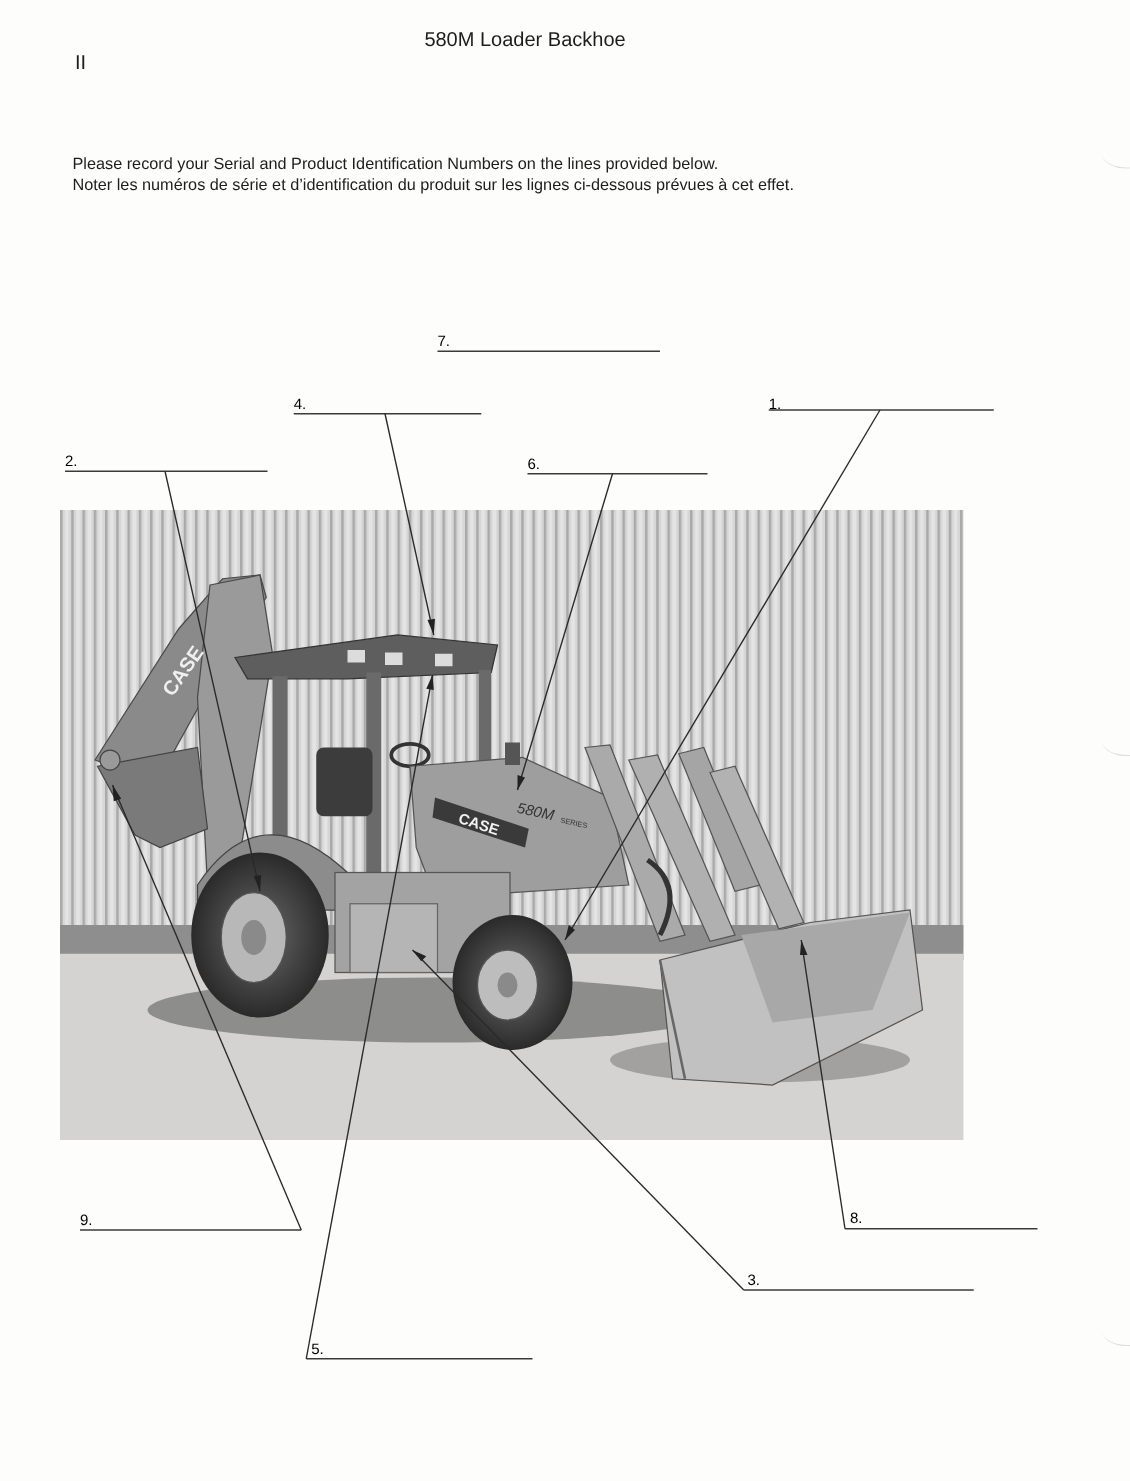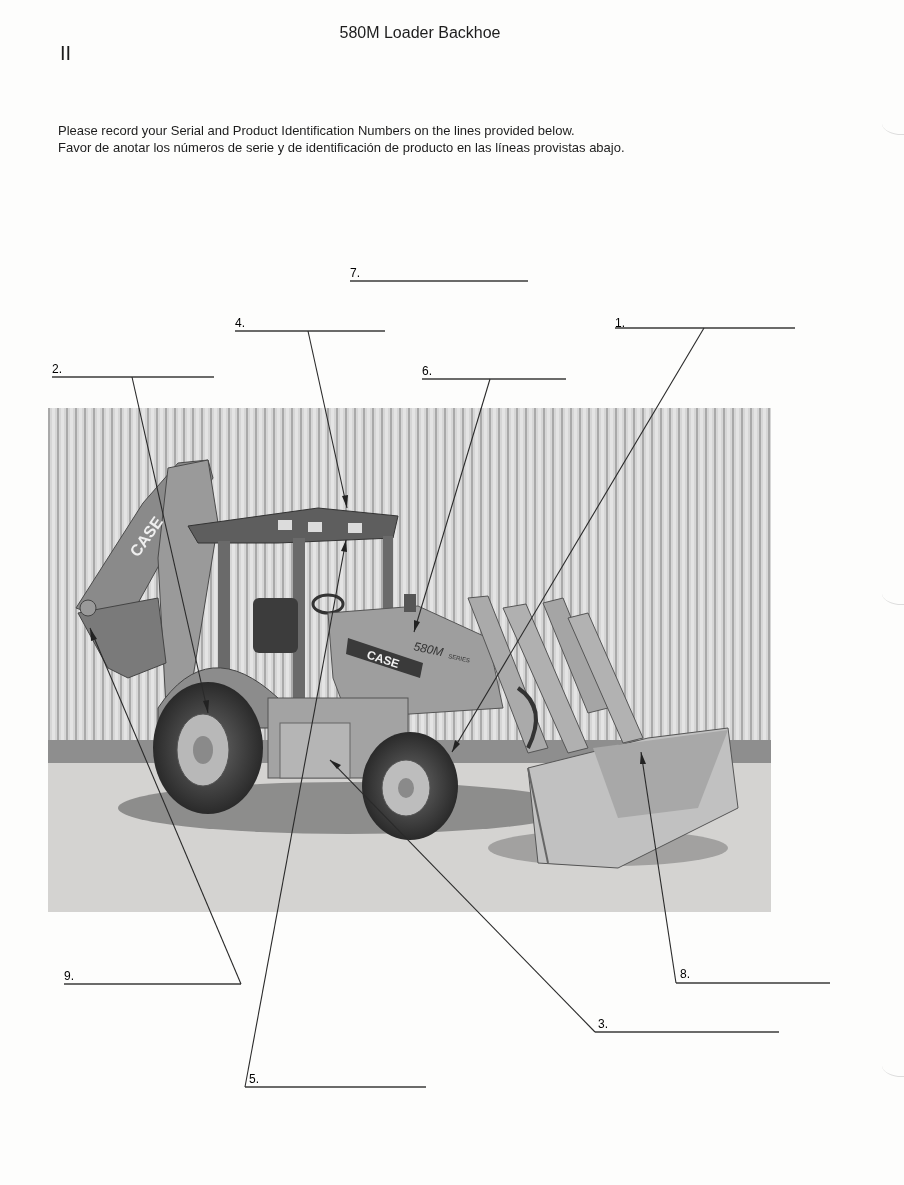--- a/index.html
+++ b/index.html
@@ -3,41 +3,41 @@
   <meta charset="utf-8">
   <style>
     html, body { margin: 0; padding: 0; }
     body {
       width: 904px; height: 1185px; position: relative; overflow: hidden;
       background: #fdfdfc;
       font-family: "Liberation Sans", sans-serif;
       color: #1d1d1d;
     }
     .abs { position: absolute; }
-    .page-num { left: 60px; top: 42px; font-size: 20px; }
+    .page-num { left: 60px; top: 42px; font-size: 16px; }
     .page-title { left: 0; width: 840px; top: 24px; font-size: 16px; text-align: center; }
     .instructions { left: 58px; top: 122px; font-size: 13px; line-height: 17px; }
     .instructions div { white-space: nowrap; }
     .photo { left: 48px; top: 408px; width: 723px; height: 504px; overflow: hidden; }
     .photo svg { display: block; }
     .overlay { left: 0; top: 0; width: 904px; height: 1185px; pointer-events: none; }
     .callout-label { font-size: 12px; }
     .callout-line { stroke: #3a3a3a; stroke-width: 1.3; }
     .leader { stroke: #2a2a2a; stroke-width: 1.1; fill: none; }
     .hole { right: -18px; width: 40px; height: 22px; border-bottom: 1px solid #ddd; border-radius: 0 0 50% 50%; }
   </style>
 </head>
 <body>
 
 <div class="abs page-num">II</div>
 <div class="abs page-title">580M Loader Backhoe</div>
 
 <div class="abs instructions">
   <div>Please record your Serial and Product Identification Numbers on the lines provided below.</div>
-  <div>Favor de anotar los números de serie y de identificación de producto en las líneas provistas abajo.</div>
+  <div>Noter les numéros de série et d’identification du produit sur les lignes ci-dessous prévues à cet effet.</div>
 </div>
 
 <div class="abs hole" style="top:112px"></div>
 <div class="abs hole" style="top:582px"></div>
 <div class="abs hole" style="top:1054px"></div>
 
 <div class="abs photo">
   <svg width="723" height="504" viewBox="0 0 723 504">
     <defs>
       <pattern id="siding" width="9" height="504" patternUnits="userSpaceOnUse">

